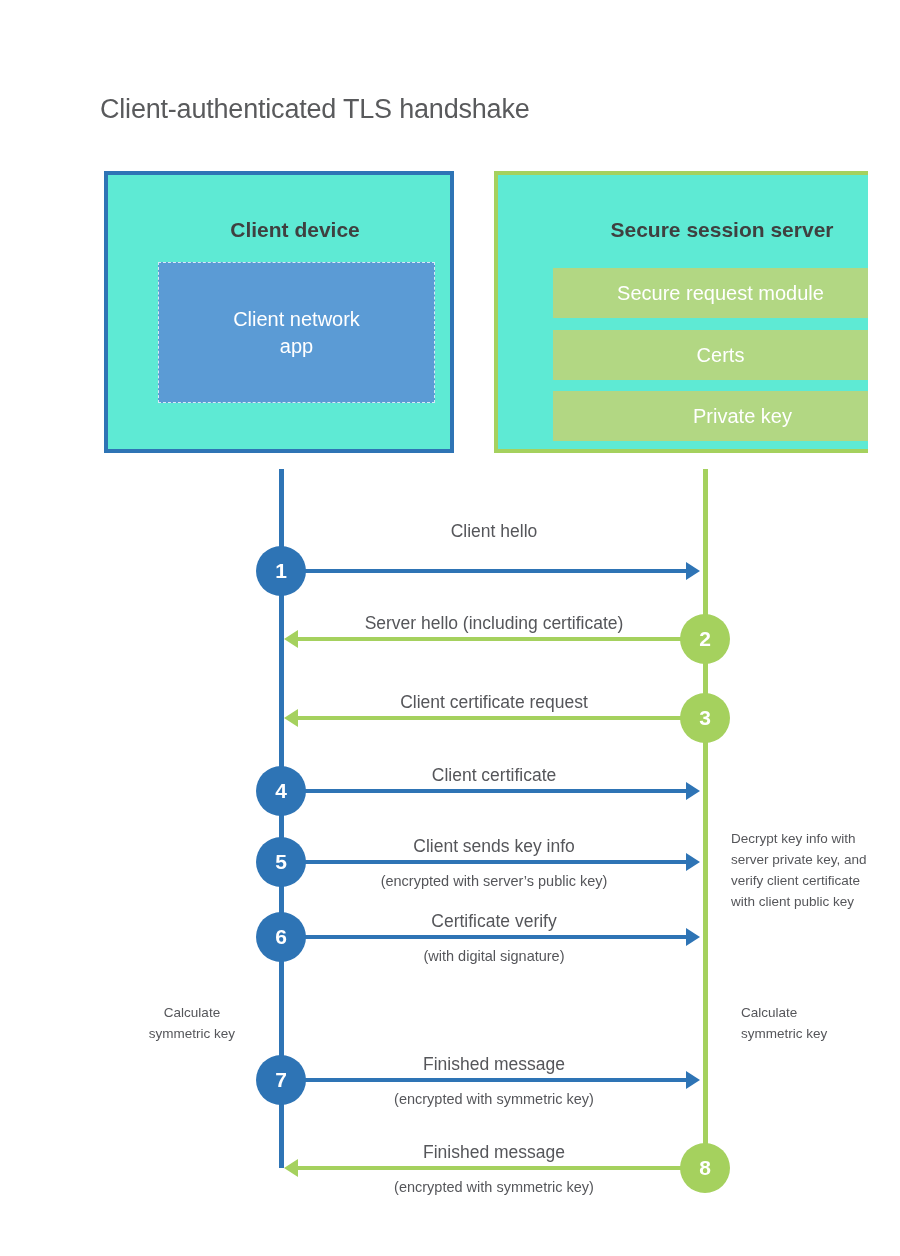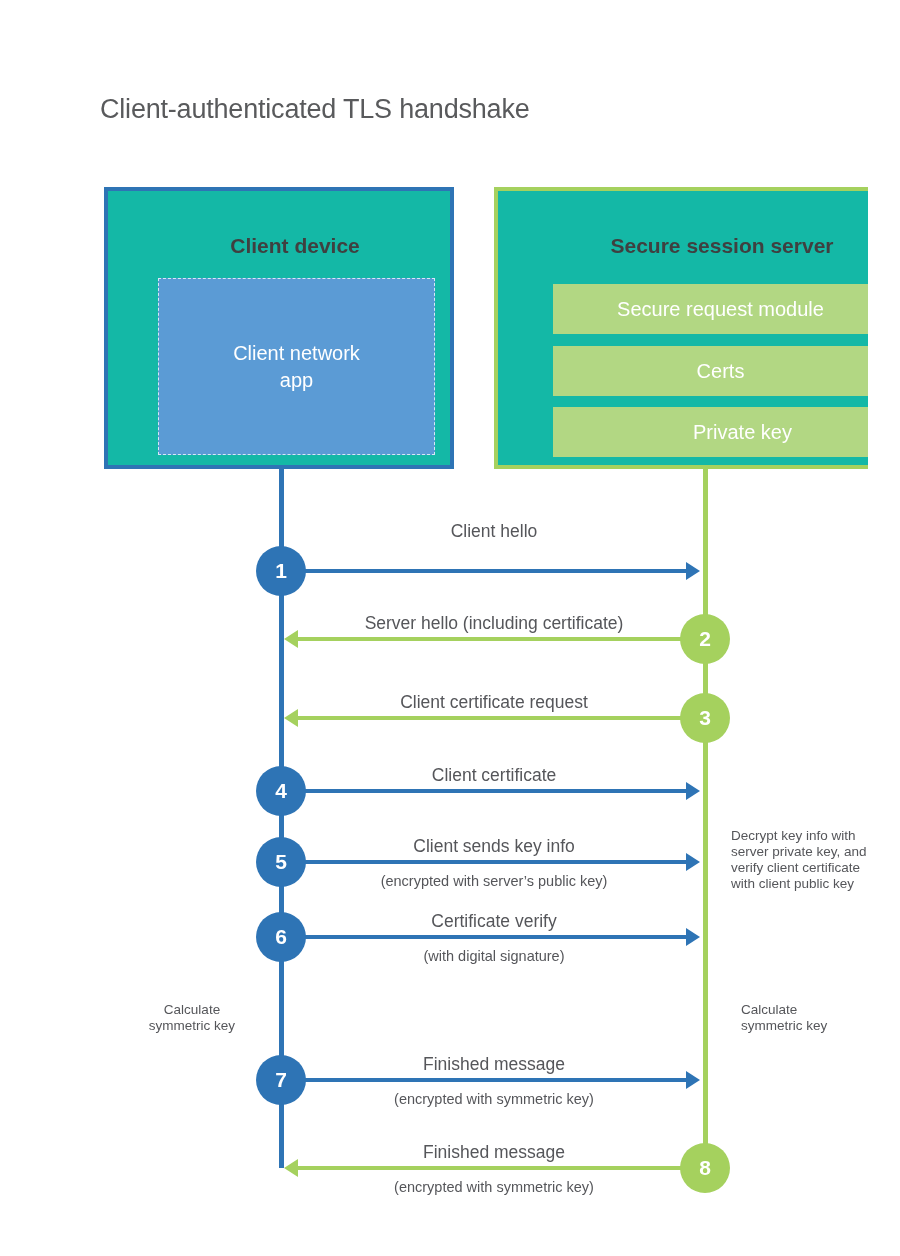--- a/index.html
+++ b/index.html
@@ -11,26 +11,26 @@
     --heading:#3f4040;
   }
   *{margin:16px;padding:0;box-sizing:border-box;}
   body{background:#ffffff;font-family:"Liberation Sans","DejaVu Sans",sans-serif;}
   .canvas{position:relative;width:900px;height:1256px;background:#ffffff;overflow:hidden;}
 
   .title{position:absolute;left:36px;top:30px;font-size:27px;font-weight:400;
          color:#595a5c;letter-spacing:-0.2px;}
 
   
-  .actor-box{position:absolute;top:123px;height:282px;background:#14b8a6;}
+  .actor-box{position:absolute;top:107px;height:282px;background:#5eead4;}
   .client-box{left:40px;width:350px;border:4px solid var(--blue);}
   .server-box{left:430px;width:424px;border:4px solid var(--green);}
   .actor-heading{position:absolute;top:27px;left:0;width:100%;text-align:center;
                  font-size:21px;font-weight:700;color:var(--heading);}
-  .app-box{position:absolute;left:34px;top:71px;width:277px;height:177px;
+  .app-box{position:absolute;left:34px;top:71px;width:277px;height:141px;
            background:var(--blue-fill);border:1px dashed #d9e8f7;
            display:flex;align-items:center;justify-content:center;}
   .app-box span{color:#fff;font-size:20px;line-height:27px;text-align:center;white-space:pre-line;}
   .server-bar{position:absolute;left:39px;width:335px;height:50px;background:var(--green-fill);
               display:flex;align-items:center;justify-content:center;
               color:#fff;font-size:20px;}
 
   
   .lifeline{position:absolute;top:405px;width:5px;height:699px;}
   .lifeline.blue{left:215px;background:var(--blue);}
@@ -56,21 +56,21 @@
   .arrow.r-shaft{left:230px;width:392px;}
   .arrow.l-shaft{left:234px;width:394px;}
 
   
   .msg-label{position:absolute;left:230px;width:400px;text-align:center;
              font-size:17.5px;height:22px;line-height:22px;color:var(--text);}
   .msg-sub{position:absolute;left:230px;width:400px;text-align:center;
            font-size:14.5px;height:18px;line-height:18px;color:var(--text);}
 
   
-  .side-note{position:absolute;font-size:13.5px;line-height:16px;color:var(--text);
+  .side-note{position:absolute;font-size:13.5px;line-height:21px;color:var(--text);
              white-space:pre-line;}
   .note-decrypt{left:667px;top:764px;width:170px;text-align:left;}
   .note-calc-left{left:68px;top:938px;width:120px;text-align:center;}
   .note-calc-right{left:677px;top:938px;width:120px;text-align:left;}
 </style>
 </head>
 <body>
 
 <div class="canvas">
 

